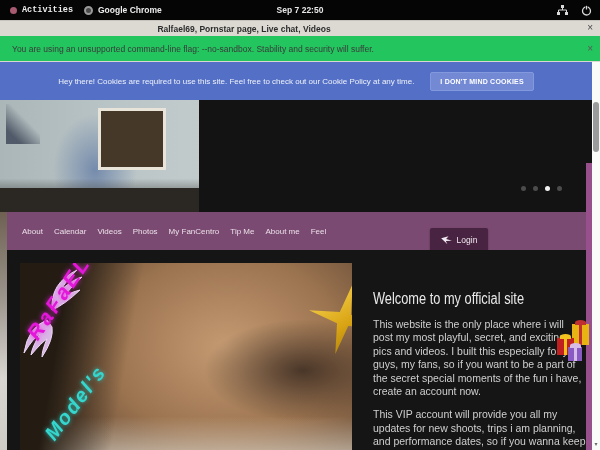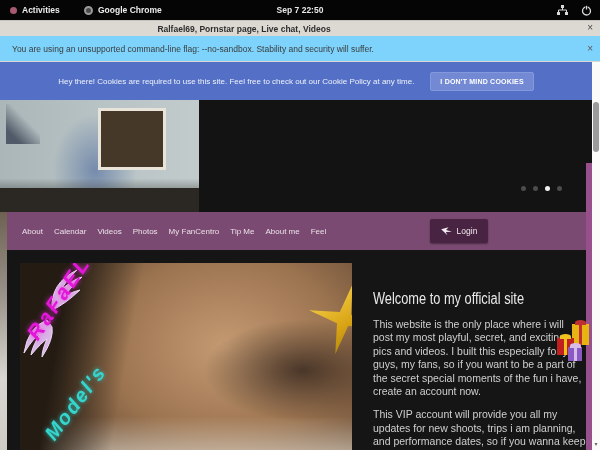--- a/index.html
+++ b/index.html
@@ -14,21 +14,21 @@
   .gb-clock { position:absolute; left:0; top:0; width:600px; height:20px; display:flex; align-items:center; justify-content:center; font-size:8.5px; font-weight:bold; }
   .gb-right { position:absolute; right:8px; top:0; height:20px; display:flex; align-items:center; gap:13px; }
   .tray-svg { display:block; }
 
   
   .titlebar { position:absolute; left:0; top:20px; width:600px; height:16px; background:#dcd9d3; border-top:1px solid #c6c3bd; }
   .title-text { position:absolute; left:0; top:0; width:488px; height:16px; display:flex; align-items:center; justify-content:center; font-size:8.5px; font-weight:bold; color:#2d2d2d; }
   .title-close { position:absolute; right:7px; top:1px; font-size:10px; color:#4a4a4a; cursor:default; }
 
   
-  .infobar { position:absolute; left:0; top:36px; width:600px; height:26px; background:#7dd3fc; border-bottom:1px solid #d9d7d2; }
+  .infobar { position:absolute; left:0; top:36px; width:600px; height:26px; background:#22c55e; border-bottom:1px solid #d9d7d2; }
   .infobar-msg { position:absolute; left:12px; top:0; height:26px; display:flex; align-items:center; font-size:8.5px; color:#3b3b3b; }
   .infobar-close { position:absolute; right:7px; top:7px; font-size:10px; color:#5a5a5a; }
 
   
   .viewport { position:absolute; left:0; top:62px; width:592px; height:388px; background:#000; overflow:hidden; }
 
   
   .cookie-bar { position:absolute; left:0; top:0; width:592px; height:38px; background:#5470c6; display:flex; align-items:center; justify-content:center; gap:16px; }
   .cookie-msg { font-size:8px; color:#eef1fa; }
   .cookie-btn { font-size:7px; font-weight:bold; color:#ffffff; background:#7389d4; border:1px solid #8299dd; border-radius:2px; padding:5px 9px; letter-spacing:.2px; }
@@ -51,21 +51,21 @@
 
   
   .sliver-left { position:absolute; left:0; top:150px; width:7px; height:238px;
     background:linear-gradient(to bottom, #6e6152, #9a938a 35%, #d9d6d1 70%, #cfccc6); }
 
   
   .navbar { position:absolute; left:7px; top:150px; width:585px; height:38px; background:#7b4a72; }
   .nav-items { position:absolute; left:15px; top:0; height:38px; display:flex; align-items:center; gap:11px; }
   .nav-link { font-size:8px; color:#eae0e8; white-space:nowrap; }
   .btn { position:absolute; top:7px; height:24px; border-radius:2px; display:flex; align-items:center; justify-content:center; gap:5px; }
-  .btn-login { left:423px; width:58px; background:#482342; box-shadow:0 1px 2px rgba(0,0,0,.4); }
+  .btn-login { left:423px; width:58px; background:#482342; box-shadow:0 1px 2px rgba(0,0,0,.4);margin-top:9px; }
   .btn-login span { font-size:8.5px; color:#f2eaf1; }
   .btn-join { left:486px; width:84px; background:#e7dce4; box-shadow:0 1px 2px rgba(0,0,0,.4); }
   .btn-join span { font-size:8.5px; color:#3c2b39; }
 
   
   .article { position:absolute; left:7px; top:188px; width:579px; height:200px; background:#151515; z-index:2; }
   .photo-card { position:absolute; left:13px; top:13px; width:332px; height:187px; overflow:hidden;
     background:
       linear-gradient(100deg, #241c13 0%, #241c13 14%, rgba(36,28,19,0) 34%),
       linear-gradient(to bottom, rgba(0,0,0,0) 82%, rgba(228,222,210,.55) 100%),
@@ -109,21 +109,21 @@
   .scrollbar { position:absolute; left:592px; top:62px; width:8px; height:388px; background:#fbfbfa; }
   .sb-thumb { position:absolute; left:1px; top:40px; width:6px; height:50px; border-radius:3px; background:#9b9b9b; }
   .sb-down { position:absolute; left:0; bottom:3px; width:8px; text-align:center; font-size:6px; color:#6a6a6a; line-height:6px; }
 </style>
 </head>
 <body>
 
 <div class="screen">
 
   <div class="gnome-bar">
-    <div class="gb-item" style="left:10px;">
+    <div class="gb-item" style="left:10px;font-family:Liberation Mono, monospace;">
       <span class="act-dot"></span>
       <span>Activities</span>
     </div>
     <div class="gb-item" style="left:84px;">
       <span class="chrome-glyph"></span>
       <span>Google Chrome</span>
     </div>
     <div class="gb-clock">
       <span>Sep 7 22:50</span>
     </div>

